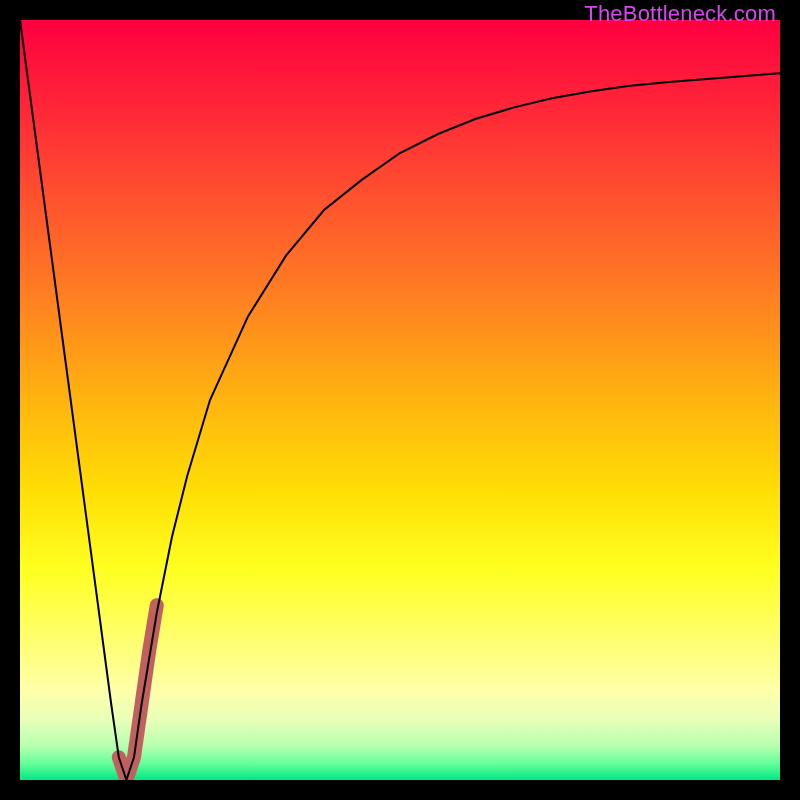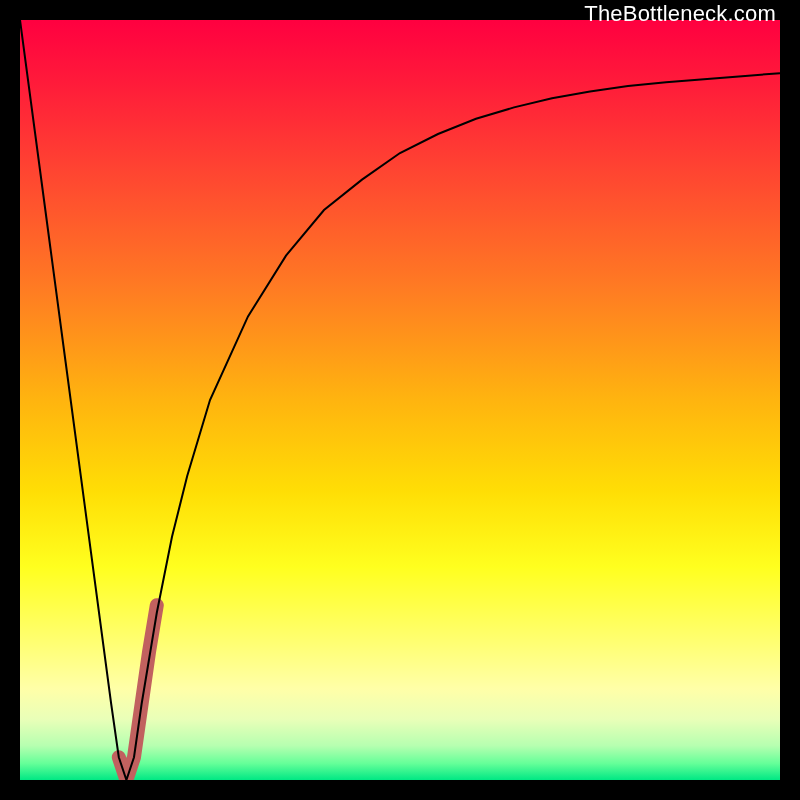--- a/index.html
+++ b/index.html
@@ -37,21 +37,21 @@
     top: 0;
     width: 100%;
     height: 100%;
   }
   .watermark {
     position: absolute;
     top: 1px;
     right: 24px;
     font-family: Arial, Helvetica, sans-serif;
     font-size: 22px;
-    color: #ffffff;
+    color: #d946ef;
     font-weight: 500;
     letter-spacing: 0.2px;
   }
 </style>
 </head>
 <body>
 
 <div class="frame">
 
   <div class="plot-area">

